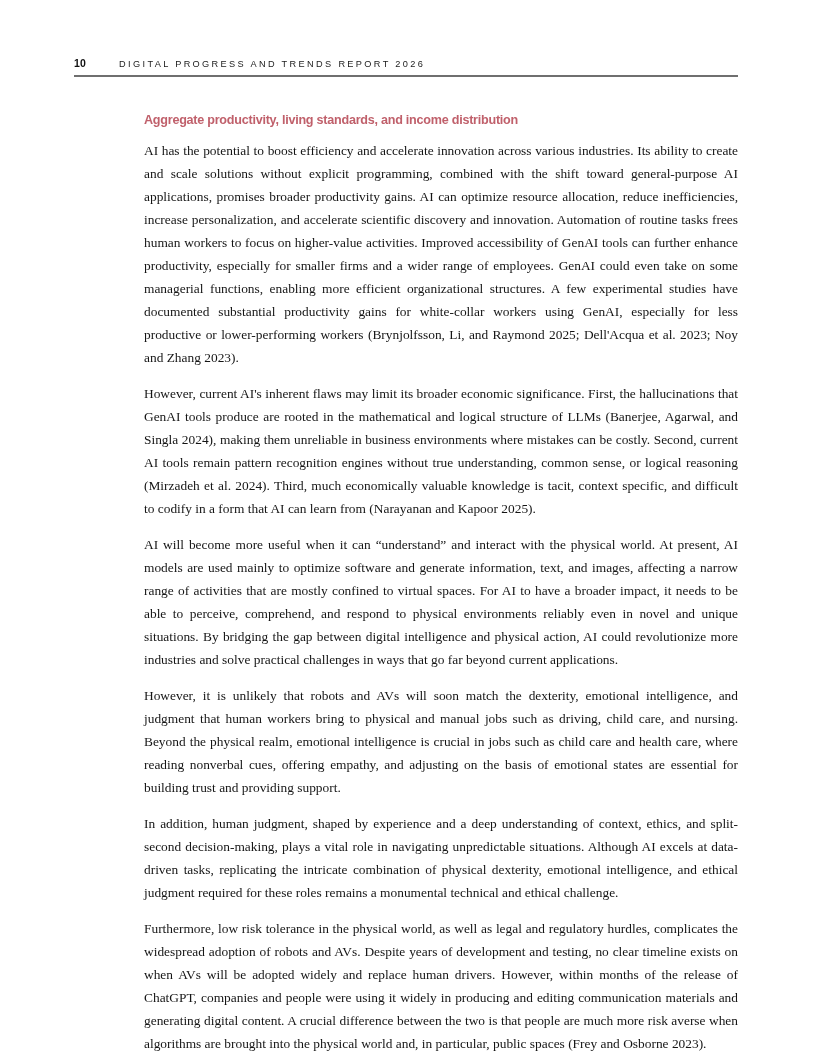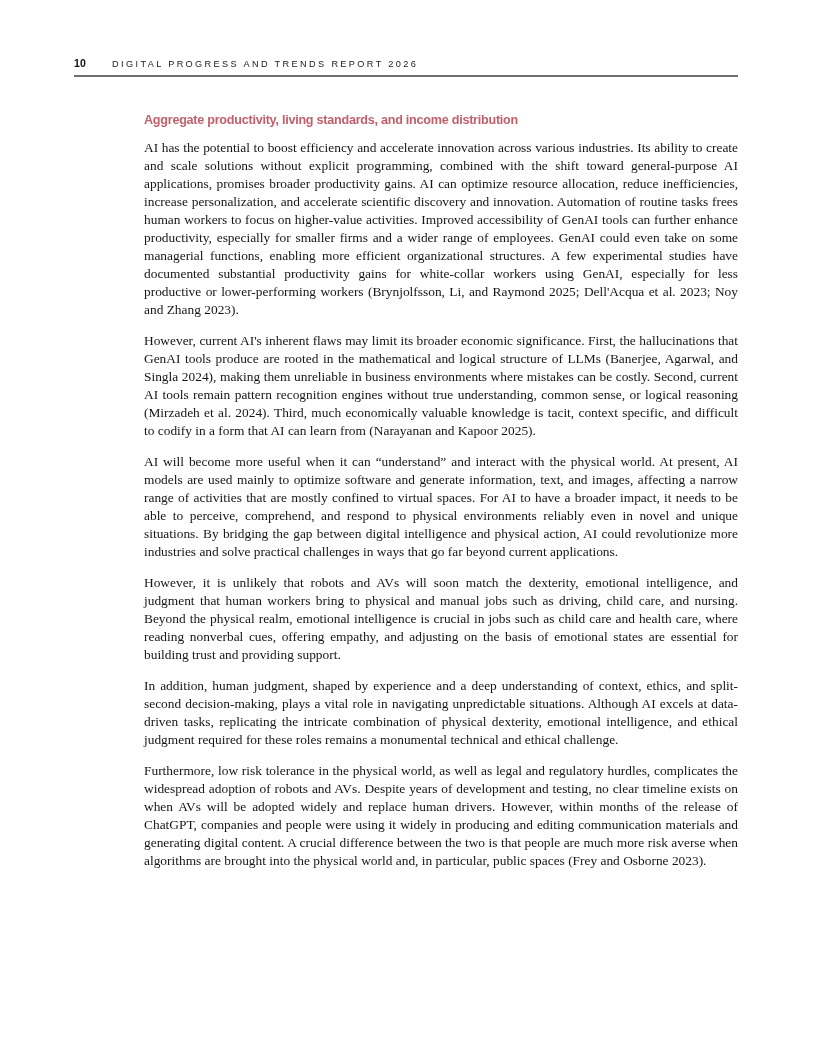--- a/index.html
+++ b/index.html
@@ -26,20 +26,21 @@
   }
 
   
   .running-head {
     position: absolute;
     left: 74px;
     top: 57px;
     width: 664px;
     display: flex;
     align-items: baseline;
+    gap: 7px;
   }
   .folio {
     font-family: "Liberation Sans", sans-serif;
     font-weight: bold;
     font-size: 10.5px;
     letter-spacing: 0.2px;
     color: #111111;
     margin-right: 26px;
   }
   .running-title {
@@ -74,21 +75,21 @@
     line-height: 16px;
     letter-spacing: -0.25px;
     color: #c0606b;
     margin: 0 0 11px 0;
   }
 
   p.body-par {
     margin: 0 0 13px 0;
     font-family: "Liberation Serif", serif;
     font-size: 13.4px;
-    line-height: 18px;
+    line-height: 23px;
     text-align: justify;
     text-justify: inter-word;
     color: #151515;
     hyphens: manual;
   }
   p.body-par:last-child {
     margin-bottom: 0;
   }
 </style>
 </head>

